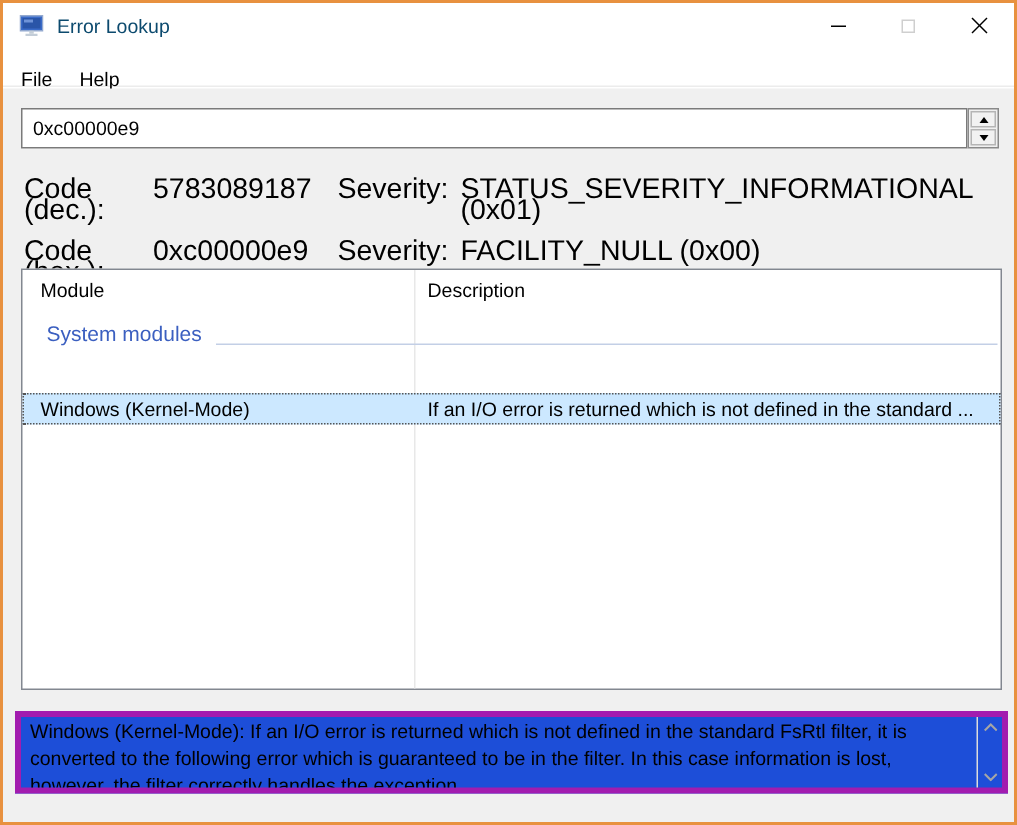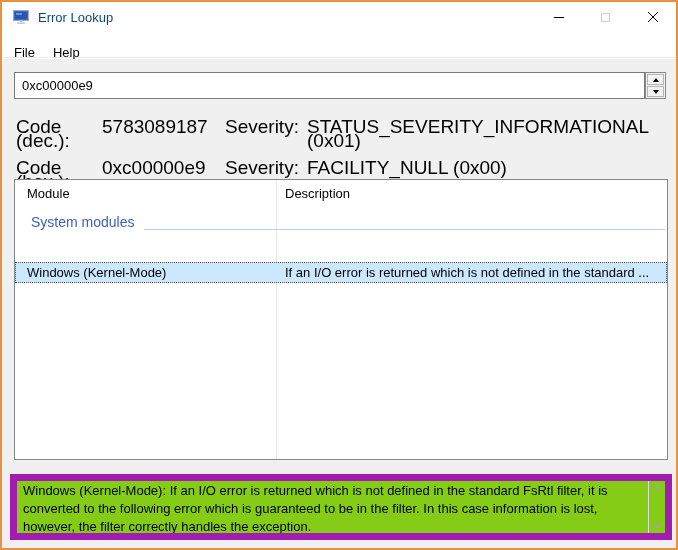--- a/index.html
+++ b/index.html
@@ -49,22 +49,22 @@
   .lv-h1 { width:261px; padding-left:12px; }
   .lv-h2 { flex:1; padding-left:9px; }
   .lv-group { display:flex; align-items:flex-end; height:24px; padding-left:16px;
     font-size:14px; }
   .group-line { flex:1; height:1px; background:#c3cfe6; margin:0 2px 0 10px; position:relative; z-index:1; }
   .lv-row { display:flex; align-items:center; height:21px; background:#cce8ff;
     outline:1px dotted #555; outline-offset:-1px; position:relative; z-index:2; }
   .lv-c1 { width:261px; padding-left:12px; white-space:nowrap; overflow:hidden; }
   .lv-c2 { flex:1; padding-left:9px; white-space:nowrap; overflow:hidden; }
   
-  .detail-box { position:absolute; left:8px; top:415px; width:662px; height:66px;
-    border:7px solid #a21caf; background:#84cc16; display:flex; }
+  .detail-box { position:absolute; left:8px; top:415px; width:662px; height:55px;
+    border:4px solid #a21caf; background:#1d4ed8; display:flex; }
   .detail-text { flex:1; padding:1px 6px; font-size:13px; line-height:18px; overflow:hidden; }
   .detail-scrollbar { width:17px; border-left:1px solid #dcdcdc; display:flex;
     flex-direction:column; justify-content:space-between; align-items:center; padding:4px 0; }
 </style>
 </head>
 <body>
 
 <div class="window" style="border-color: rgb(232, 145, 63);">
 
   <div class="titlebar">

